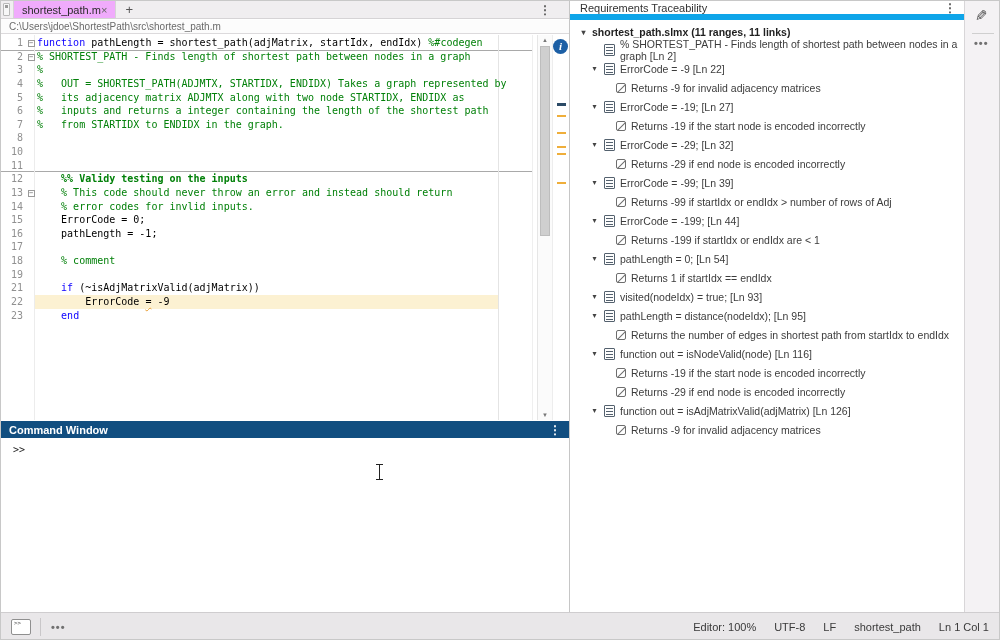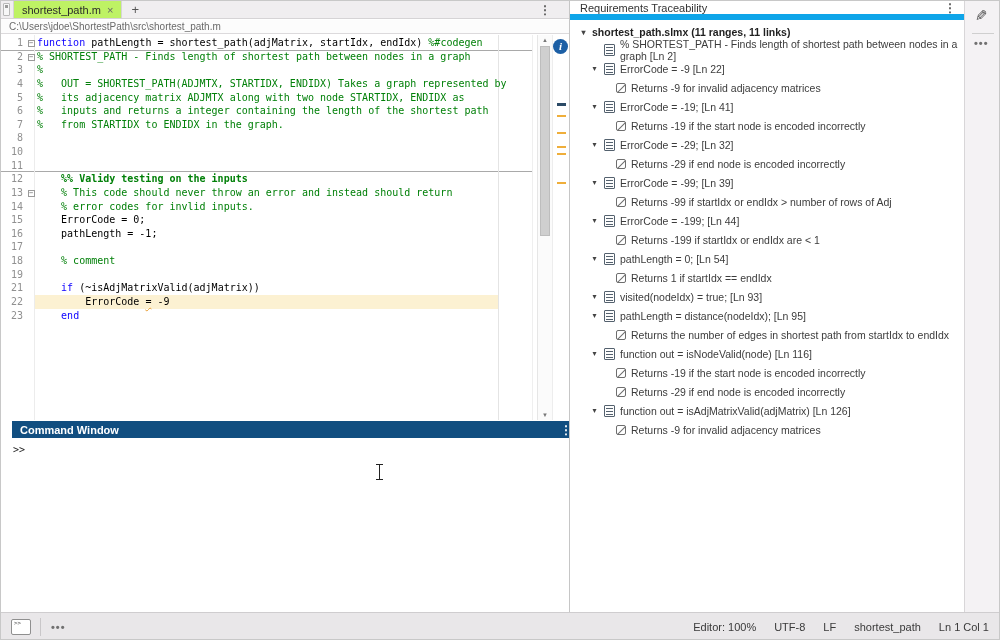--- a/index.html
+++ b/index.html
@@ -10,22 +10,22 @@
     border:1px solid #c8c8c8;
   }
   
   #tabbar {
     position:absolute; left:0; top:0; width:568px; height:18px;
     background:#f0eef0; border-bottom:1px solid #d6d4d6; display:flex; align-items:stretch;
   }
   .docstrip-icon { width:7px; height:13px; margin:2px 3px 0 2px; background:#f7f7f7; border:1px solid #b9b9b9; border-radius:1px; }
   .docstrip-icon i { display:block; width:3px; height:3px; margin:1px; background:#9a9a9a; }
   .tab {
-    background:#bef264; border-left:1px solid #d6d4d6; border-right:1px solid #d6d4d6;
-    display:flex; align-items:center; gap:6px; padding:0 8px; font-size:11px; color:#2b2b2b;
+    background:#f0abfc; border-left:1px solid #d6d4d6; border-right:1px solid #d6d4d6;
+    display:flex; align-items:center; gap:0; padding:0 8px; font-size:11px; color:#2b2b2b;
   }
   .tab .close { color:#666; font-size:11px; cursor:default; }
   .newtab { width:26px; display:flex; align-items:center; justify-content:center; color:#555; font-size:13px; }
   .kebab { color:#555; font-size:12px; font-weight:bold; line-height:1; }
   #editor-menu { position:absolute; right:18px; top:3px; }
   #breadcrumb {
     position:absolute; left:0; top:19px; width:568px; height:14px; background:#fcfcfc;
     border-bottom:1px solid #dcdadc; font-size:10px; color:#6a6a6a; padding:1px 0 0 8px;
   }
   #editor { position:absolute; left:0; top:34px; width:568px; height:285px; background:#fff; overflow:hidden; }
@@ -55,21 +55,21 @@
   #v-thumb { position:absolute; left:2px; top:11px; width:10px; height:190px; background:#cfcfcf; border:1px solid #bdbdbd; }
   
   #ind-strip { position:absolute; left:551px; top:34px; width:17px; height:385px; background:#fff; border-left:1px solid #ededed; }
   #info-circle { position:absolute; left:552px; top:38px; width:15px; height:15px; border-radius:50%; background:#1c5fa5; color:#fff;
     font-family:"Liberation Serif", serif; font-style:italic; font-weight:bold; font-size:11px; text-align:center; line-height:14px; }
   .mark { position:absolute; left:555px; width:9px; height:2px; }
   .mark.navy { background:#2b4a66; height:3px; }
   .mark.orange { background:#efae3a; }
   
   #cmd-header { position:absolute; left:0; top:420px; width:568px; height:17px; background:#114e80; color:#fff;
-    font-size:11px; font-weight:bold; display:flex; align-items:center; justify-content:space-between; padding:0 8px;margin-left:11px; }
+    font-size:11px; font-weight:bold; display:flex; align-items:center; justify-content:space-between; padding:0 8px; }
   #cmd-header .kebab { color:#fff; }
   #cmd-body { position:absolute; left:0; top:437px; width:568px; height:174px; background:#fff; }
   #cmd-prompt { position:absolute; left:12px; top:6px; font-family:"DejaVu Sans Mono", monospace; font-size:10px; color:#222; }
   #text-cursor { position:absolute; left:374px; top:26px; width:9px; height:16px; }
   #text-cursor .v { position:absolute; left:4px; top:1px; bottom:1px; width:1px; background:#222; }
   #text-cursor .h { position:absolute; left:1px; width:7px; height:1px; background:#222; }
   #text-cursor .h.t { top:0; } #text-cursor .h.b { bottom:0; }
   
   #req-panel { position:absolute; left:568px; top:0; width:395px; height:611px; background:#fff; border-left:1px solid #c6c6c6; }
   #req-header { height:19px; border-bottom:6px solid #0ea5e9; display:flex; align-items:center; justify-content:space-between; padding:0 8px 0 10px;
@@ -214,21 +214,21 @@
           </span>
           <span>Returns -9 for invalid adjacency matrices</span>
         </div>
         <div class="trow lvl1">
           <span class="tarrow">▾</span>
           <span class="doc-icon">
             <i></i>
             <i></i>
             <i></i>
           </span>
-          <span>ErrorCode = -19; [Ln 41]</span>
+          <span>ErrorCode = -19; [Ln 27]</span>
         </div>
         <div class="trow lvl2">
           <span class="link-icon">
             <i></i>
           </span>
           <span>Returns -19 if the start node is encoded incorrectly</span>
         </div>
         <div class="trow lvl1">
           <span class="tarrow">▾</span>
           <span class="doc-icon">

